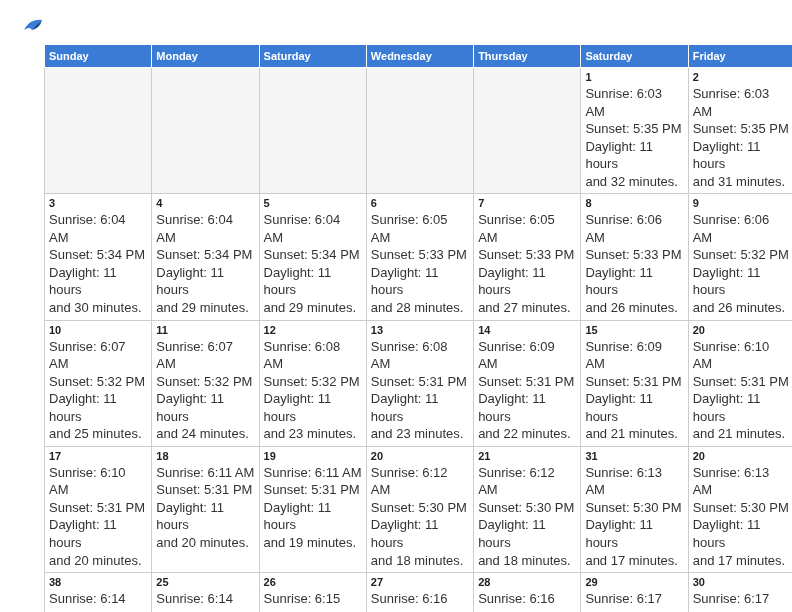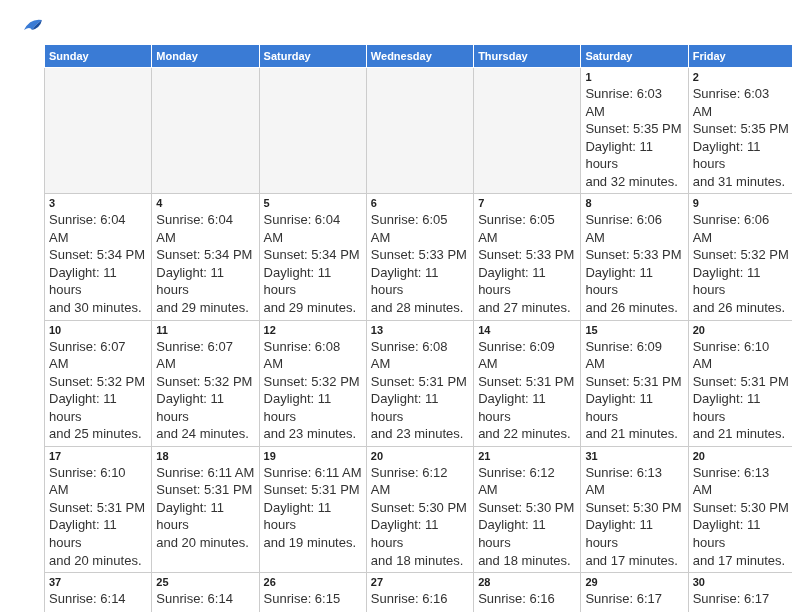--- a/index.html
+++ b/index.html
@@ -303,21 +303,21 @@
           <td>
             <div class="day-num">20</div>
             <div class="day-info" style="white-space: pre-line;">Sunrise: 6:13 AM
 Sunset: 5:30 PM
 Daylight: 11 hours
 and 17 minutes.</div>
           </td>
         </tr>
         <tr>
           <td>
-            <div class="day-num">37</div>
+            <div class="day-num">38</div>
             <div class="day-info" style="white-space: pre-line;">Sunrise: 6:14 AM
 Sunset: 5:30 PM
 Daylight: 11 hours
 and 16 minutes.</div>
           </td>
           <td>
             <div class="day-num">25</div>
             <div class="day-info" style="white-space: pre-line;">Sunrise: 6:14 AM
 Sunset: 5:30 PM
 Daylight: 11 hours

